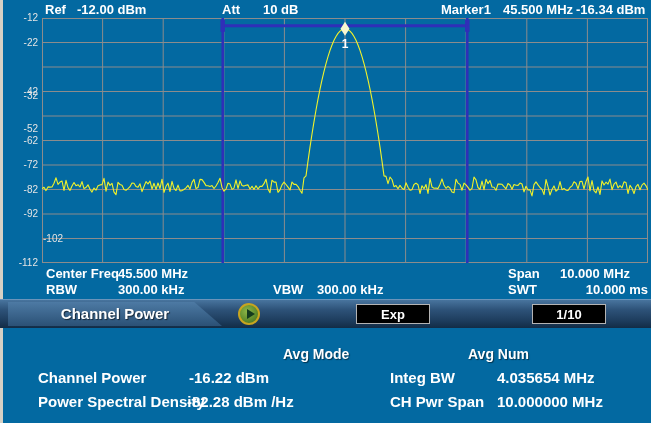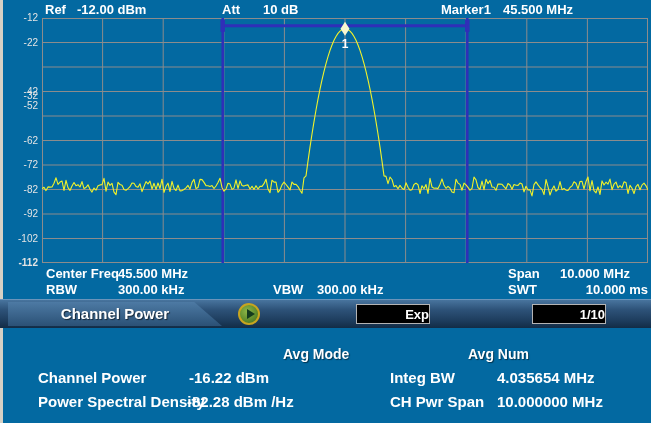--- a/index.html
+++ b/index.html
@@ -35,52 +35,53 @@
     text-shadow:1px 1px 1px rgba(0,0,0,.6);}
   .play-btn{position:absolute;left:238px;top:3px;width:22px;height:22px;border-radius:50%;
     background:radial-gradient(circle at 40% 35%,#8db648,#5d8a2b 60%,#3f6a1e);
     border:2px solid #c8a51f;box-sizing:border-box;}
   .play-tri{position:absolute;left:7px;top:4px;width:0;height:0;
     border-left:8px solid #143a1e;border-top:5px solid transparent;border-bottom:5px solid transparent;}
   .menu-label{position:absolute;top:5px;height:19px;line-height:19px;color:#fff;
     font-weight:bold;font-size:14px;white-space:nowrap;text-shadow:1px 1px 1px rgba(0,0,0,.5);margin-top:40px;}
   .value-box{position:absolute;top:4px;height:20px;line-height:20px;width:74px;
     background:#000;border:1px solid #b4b4b4;box-sizing:border-box;color:#fff;
-    font-weight:bold;font-size:13px;text-align:right;}
+    font-weight:bold;font-size:13px;text-align:center;}
 
   
   .result-text{position:absolute;color:#fff;font-weight:bold;font-size:15px;
     height:18px;line-height:18px;white-space:nowrap;z-index:3;}
 </style>
 </head>
 <body>
 
 <div class="screen">
 
   <div class="page-edge"></div>
 
   <div class="topbar-text" style="left:45px">Ref</div>
   <div class="topbar-text" style="left:77px">-12.00 dBm</div>
   <div class="topbar-text" style="left:222px">Att</div>
   <div class="topbar-text" style="left:263px">10 dB</div>
   <div class="topbar-text" style="left:441px">Marker1</div>
   <div class="topbar-text" style="left:503px">45.500 MHz</div>
+  <div class="topbar-text" style="left:576px">-16.34 dBm</div>
 
   <div id="yticks">
       <div class="ytick" style="top: 11px;">-12</div>
       <div class="ytick" style="top: 35.5px;">-22</div>
       <div class="ytick" style="top: 60px; margin-top: 29px;">-32</div>
       <div class="ytick" style="top: 84.5px;">-42</div>
-      <div class="ytick" style="top: 99px; text-align: right;">-52</div>
+      <div class="ytick" style="top: 122px; text-align: right;">-52</div>
       <div class="ytick" style="top: 133.5px;">-62</div>
       <div class="ytick" style="top: 158px;">-72</div>
       <div class="ytick" style="top: 182.5px;">-82</div>
       <div class="ytick" style="top: 207px;">-92</div>
-      <div class="ytick" style="top: 231.5px;">-102</div>
-      <div class="ytick" style="top: 256px; font-weight: bold;">-112</div>
+      <div class="ytick" style="top: 231.5px; padding-left: 25px;">-102</div>
+      <div class="ytick" style="top: 256px;">-112</div>
     </div>
 
   <svg id="plot" class="plot-svg" width="606" height="245" viewBox="0 0 606 245">
       <line x1="60.6" y1="0" x2="60.6" y2="245" stroke="#8c8c8c" stroke-width="1"></line>
       <line x1="121.2" y1="0" x2="121.2" y2="245" stroke="#8c8c8c" stroke-width="1"></line>
       <line x1="181.8" y1="0" x2="181.8" y2="245" stroke="#8c8c8c" stroke-width="1"></line>
       <line x1="242.4" y1="0" x2="242.4" y2="245" stroke="#8c8c8c" stroke-width="1"></line>
       <line x1="303" y1="0" x2="303" y2="245" stroke="#8c8c8c" stroke-width="1"></line>
       <line x1="363.6" y1="0" x2="363.6" y2="245" stroke="#8c8c8c" stroke-width="1"></line>
       <line x1="424.2" y1="0" x2="424.2" y2="245" stroke="#8c8c8c" stroke-width="1"></line>

